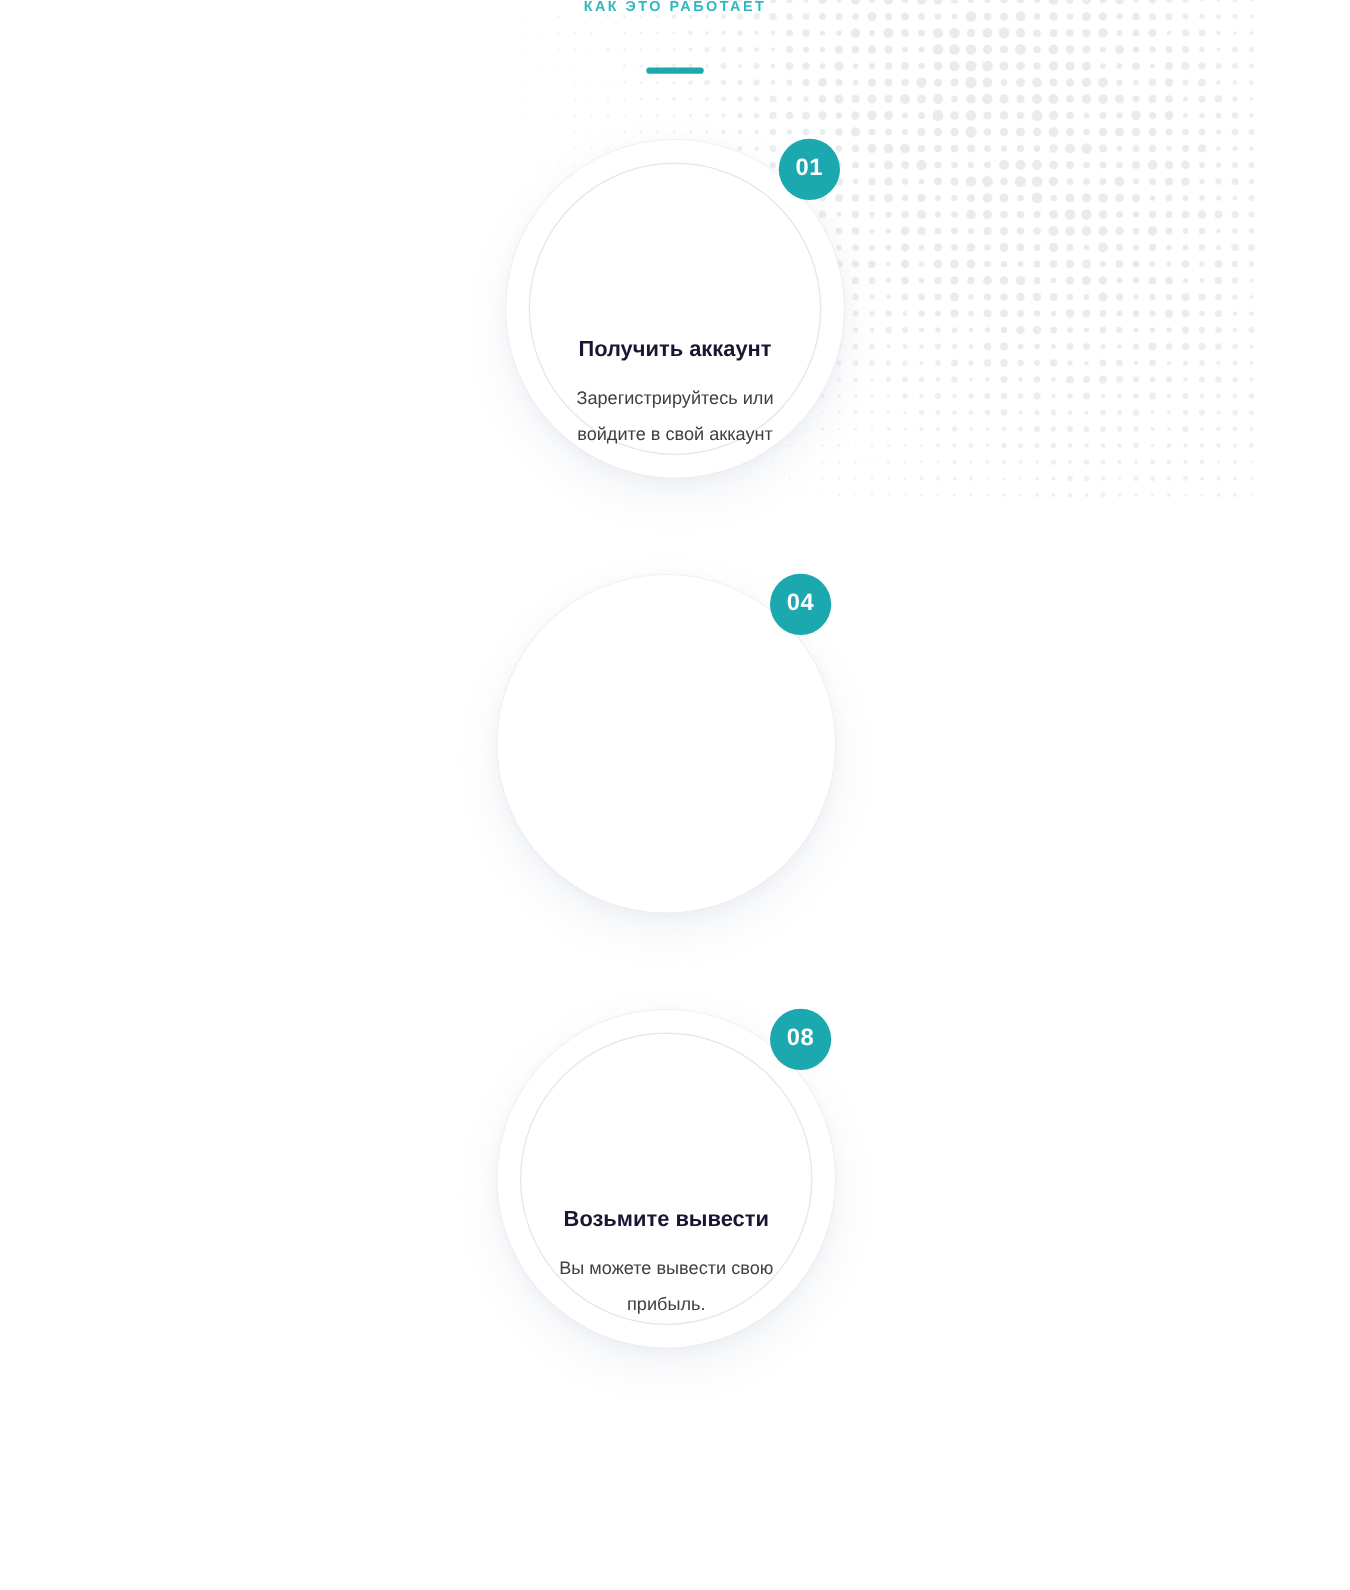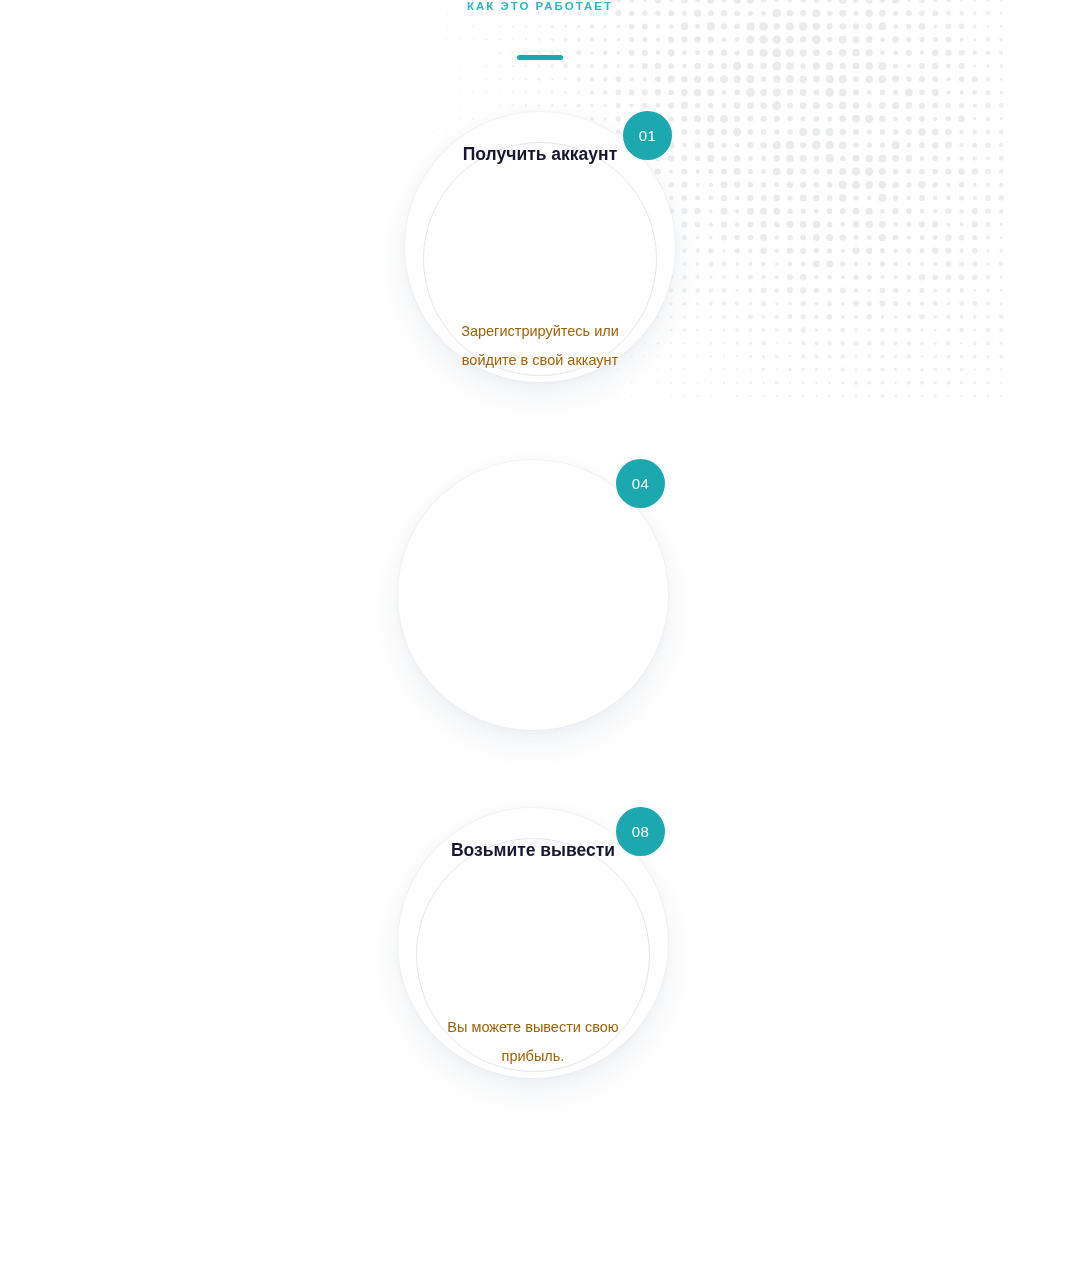--- a/index.html
+++ b/index.html
@@ -90,61 +90,61 @@
     background: #ffffff;
     box-shadow:
       0 0 0 1px rgba(234,237,242,0.55),
       0 14px 34px rgba(174,184,201,0.20),
       0 2px 10px rgba(174,184,201,0.10);
   }
   
   .circle-inner {
     position: absolute;
     left: 28px;
-    top: 40px;
+    top: 28px;
     width: 234px;
     height: 234px;
     border-radius: 50%;
     background: #ffffff;
     border: 1px solid #e3e6eb;
     box-sizing: border-box;
     display: flex;
     flex-direction: column;
     align-items: center;
-    justify-content: space-between;
+    justify-content: flex-end;
     padding: 0 26px;
     box-sizing: border-box;
     text-align: center;
   }
   .step-title {
     font-size: 17.5px;
     font-weight: bold;
     color: #171733;
     margin: 0 0 14px 0;
     line-height: 1.3;
     white-space: nowrap;
   }
   .step-desc {
     font-size: 14.5px;
-    color: #a16207;
+    color: #404040;
     line-height: 2.0;
     margin: 0;
     max-width: 200px;
   }
   .step-badge {
     position: absolute;
     top: 9px;
     right: 13px;
     width: 49px;
     height: 49px;
     border-radius: 50%;
     background: #1BA8AE;
     color: #ffffff;
-    font-size: 15px;
-    font-weight: normal;
+    font-size: 19px;
+    font-weight: bold;
     display: flex;
     align-items: center;
     justify-content: center;
     letter-spacing: 0.5px;
     z-index: 3;
   }
 </style>
 </head>
 <body>
 

